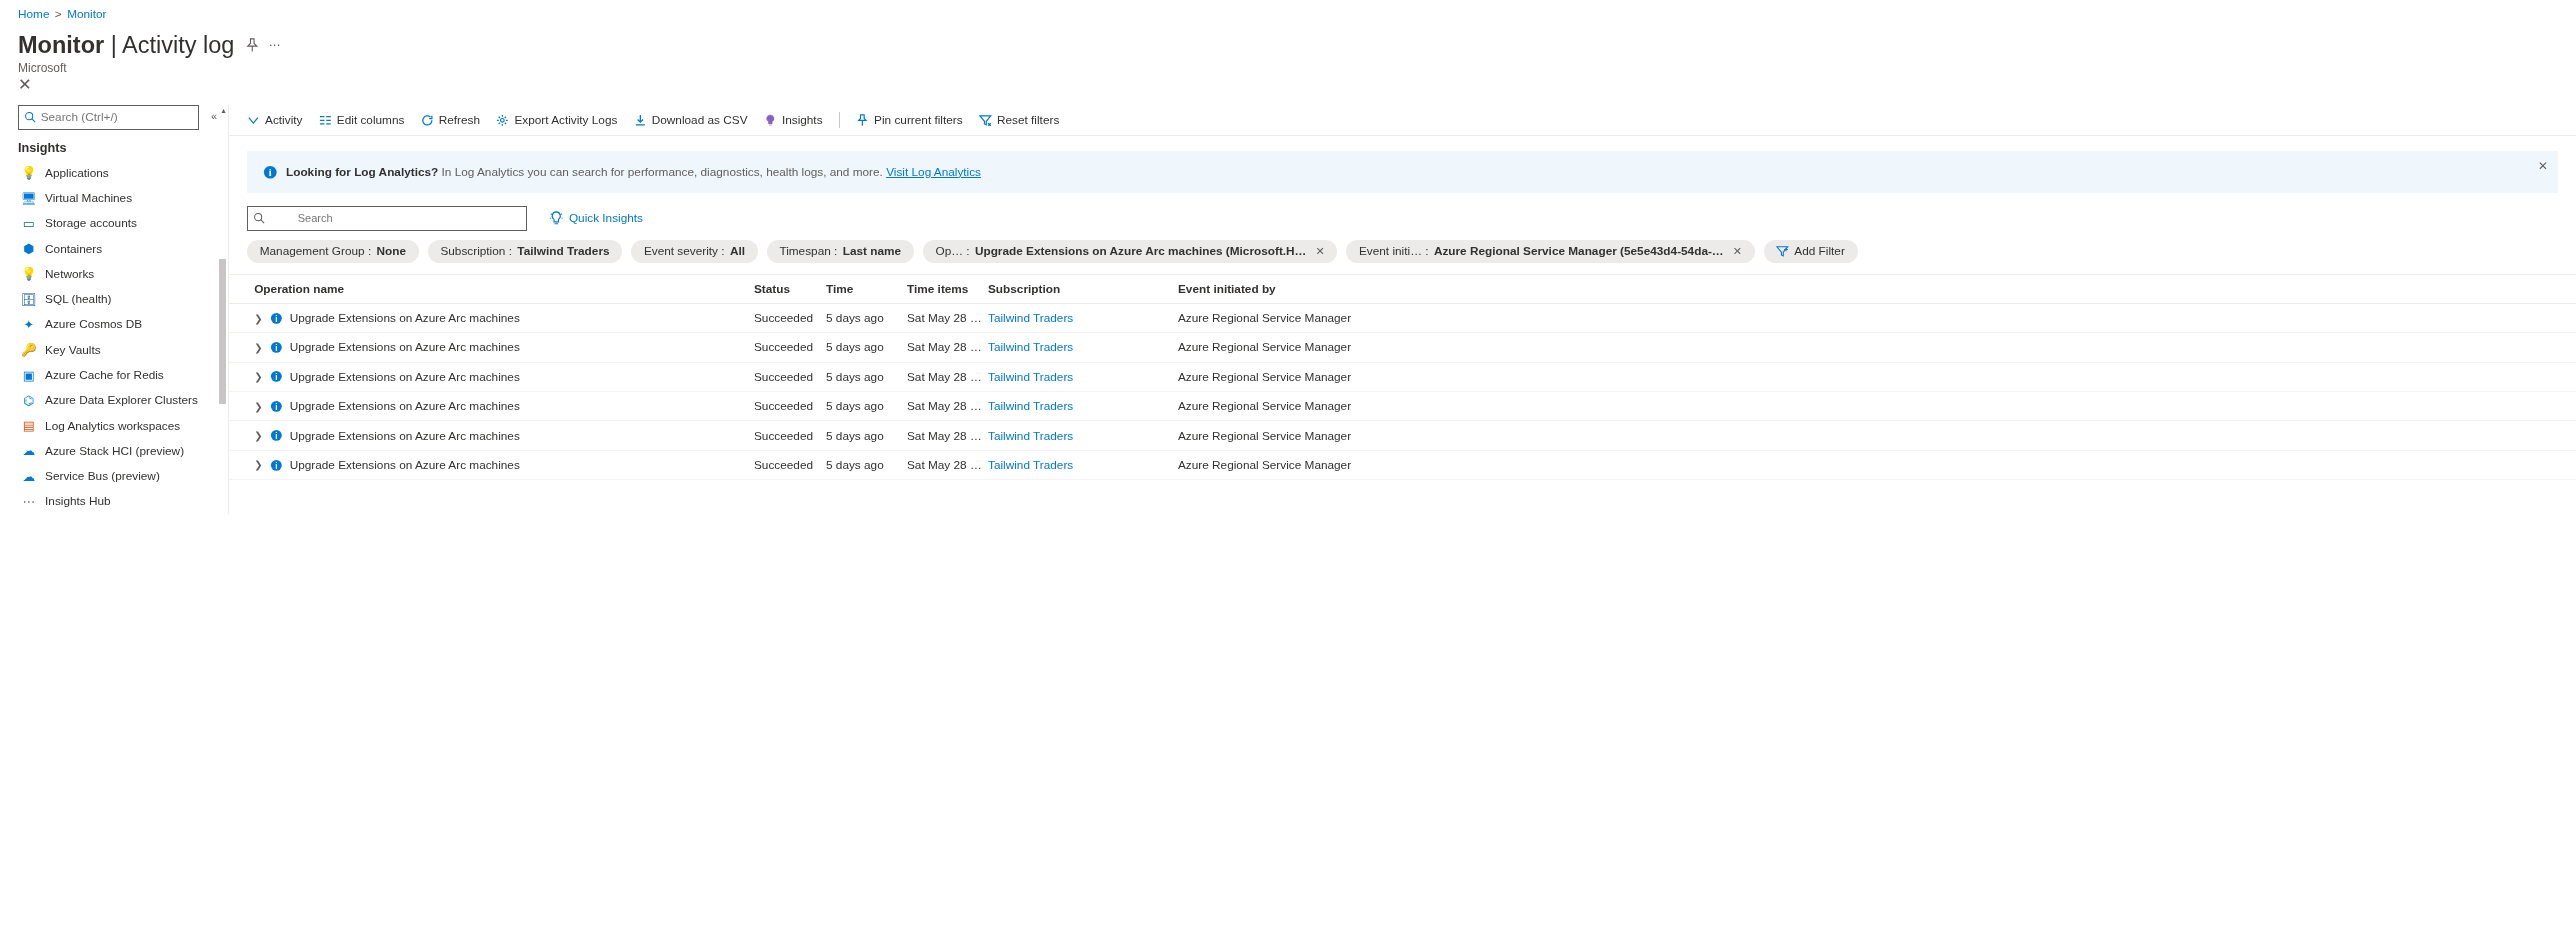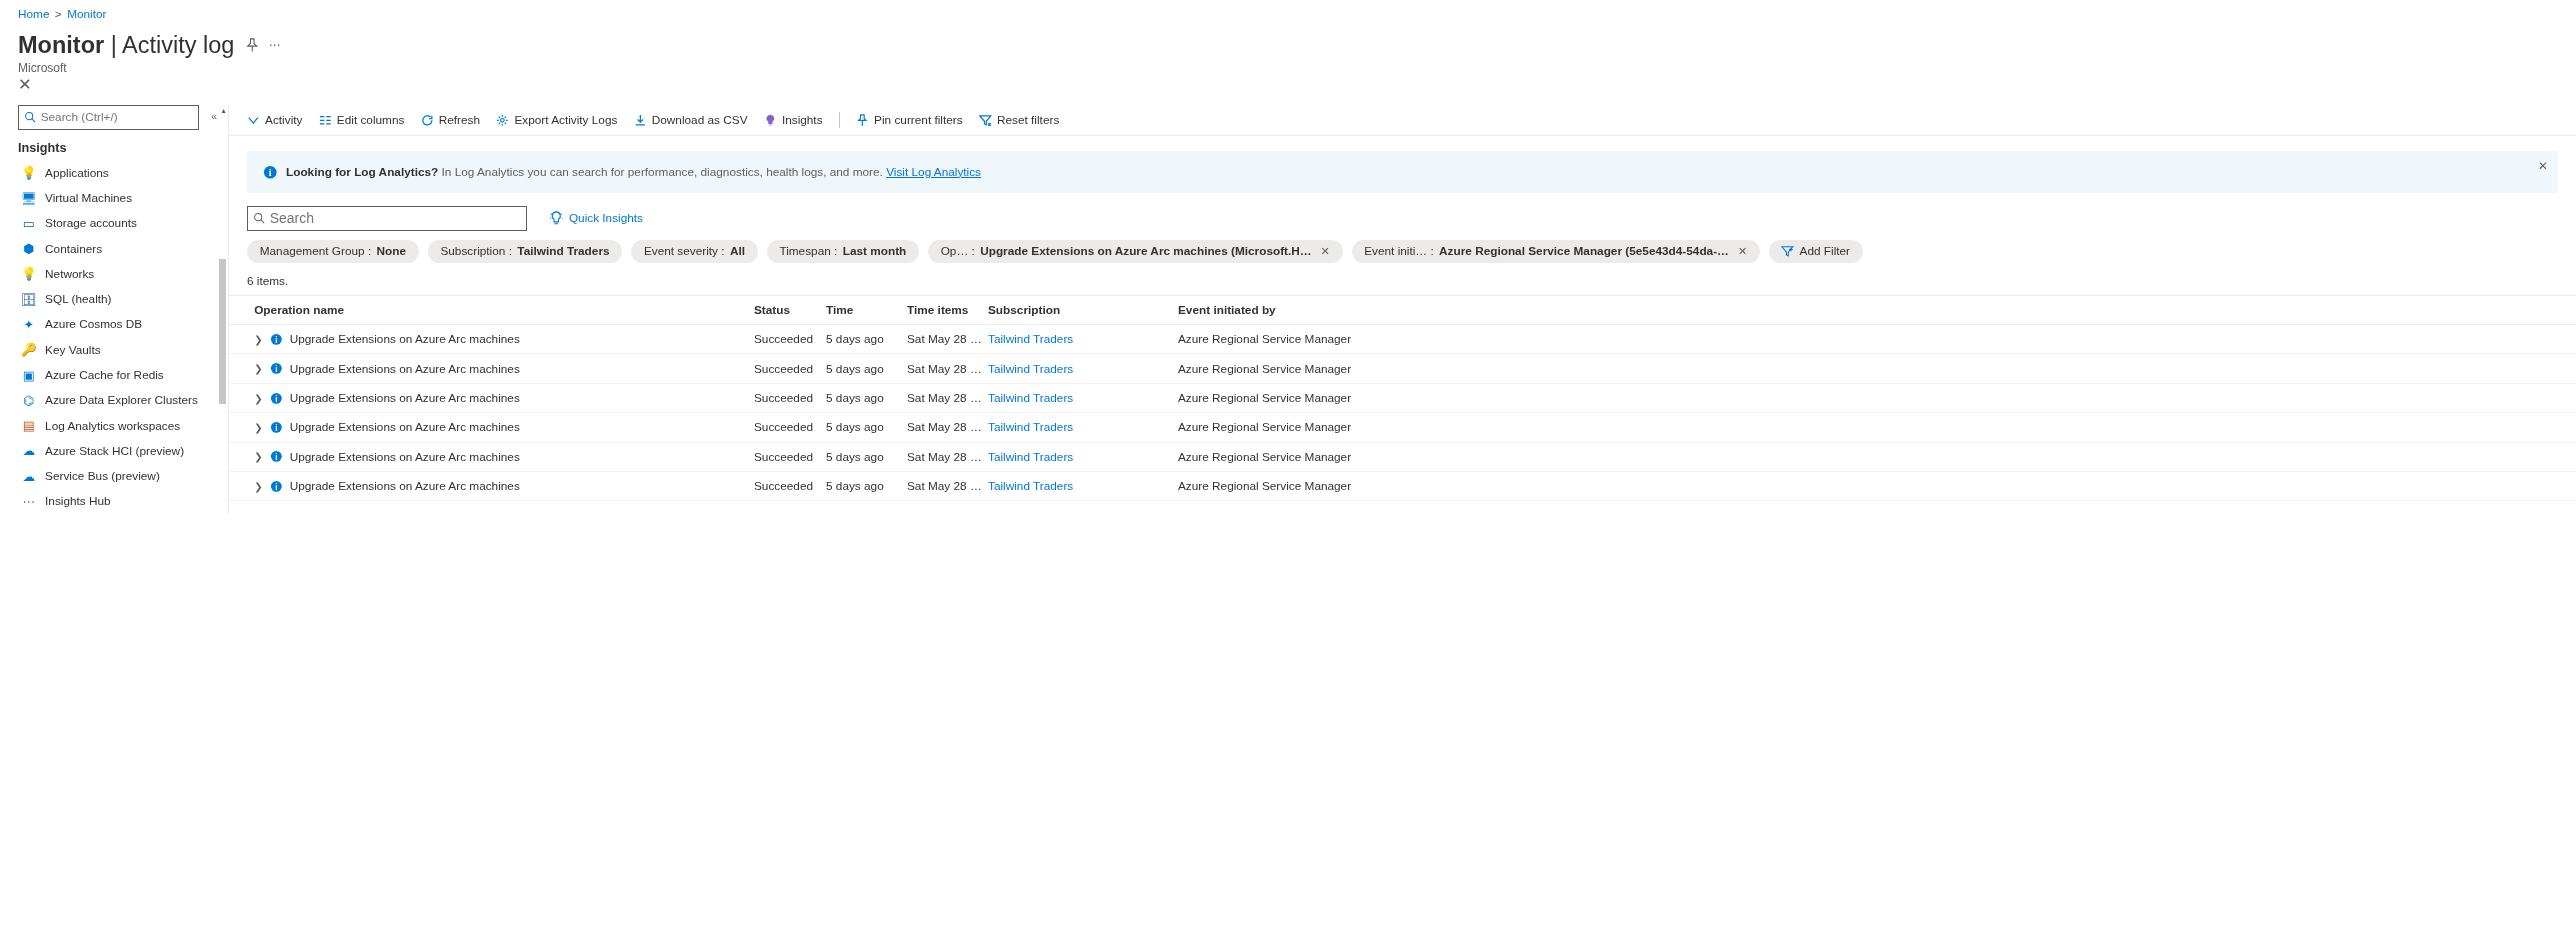--- a/index.html
+++ b/index.html
@@ -44,21 +44,21 @@
 
 
 .banner { margin: 14.5px 18px 12.7px 18px; background: #eff6fc; border: 0.9px solid #eff6fc; padding: 12.7px 14.5px; display: flex; align-items: center; gap: 9px; position: relative; font-size: 11.8px; }
 .banner .info-icon { color: #0078d4; }
 .banner b { font-weight: 600; }
 .banner .close { position: absolute; right: 9px; top: 7.2px; color: #605e5c; cursor: pointer; }
 
 
 .filter-row { display: flex; align-items: center; gap: 22px; padding: 0 18px 9px 18px; }
 .filter-row .search-box { display: flex; align-items: center; border: 0.9px solid #605e5c; height: 25px; width: 280px; padding: 0 5.4px; }
-.filter-row .search-box input { border: none; outline: none; font-size: 14px; width: 100%; }
+.filter-row .search-box input { border: none; outline: none; font-size: 11px; width: 100%; margin-left: 28px; }
 .quick-insights { display: inline-flex; align-items: center; gap: 5.4px; color: #0078d4; cursor: pointer; }
 
 
 .pills { display: flex; flex-wrap: wrap; gap: 9px; padding: 0 18px 11px 18px; }
 .pill { background: #edebe9; border-radius: 12.7px; padding: 4.5px 12.7px; font-size: 11.8px; display: inline-flex; align-items: center; gap: 5.4px; cursor: pointer; }
 .pill b { font-weight: 600; }
 .pill .x { color: #605e5c; font-size: 11px; margin-left: 3.6px; }
 .pill.add { background: #edebe9; }
 .pill.add .plus { color: #0078d4; }
 
@@ -306,21 +306,21 @@
         <span class="pill">
           <span>Subscription : </span>
           <b>Tailwind Traders</b>
         </span>
         <span class="pill">
           <span>Event severity : </span>
           <b>All</b>
         </span>
         <span class="pill">
           <span>Timespan : </span>
-          <b>Last month</b>
+          <b>Last name</b>
         </span>
         <span class="pill">
           <span>Op…  : </span>
           <b>Upgrade Extensions on Azure Arc machines (Microsoft.H…</b>
           <span class="x">✕</span>
         </span>
         <span class="pill">
           <span>Event initi…  : </span>
           <b>Azure Regional Service Manager (5e5e43d4-54da-…</b>
           <span class="x">✕</span>
@@ -329,21 +329,20 @@
           <span class="plus">
             <svg width="12.7" height="12.7" viewBox="0 0 14 14">
               <path d="M1 2h12L8 8v4l-2-1V8z" fill="none" stroke="#0078d4" stroke-width="1.2"></path>
               <path d="M11 3v4M9 5h4" stroke="#0078d4" stroke-width="1.2"></path>
             </svg>
           </span>
           <span>Add Filter</span>
         </span>
       </div>
 
-    <div class="count">6 items.</div>
 
     <div class="table">
       <div class="thead">
         <div style="padding-left:7.2px">Operation name</div>
         <div>Status</div>
         <div>Time</div>
         <div>Time items</div>
         <div>Subscription</div>
         <div>Event initiated by</div>
       </div>

